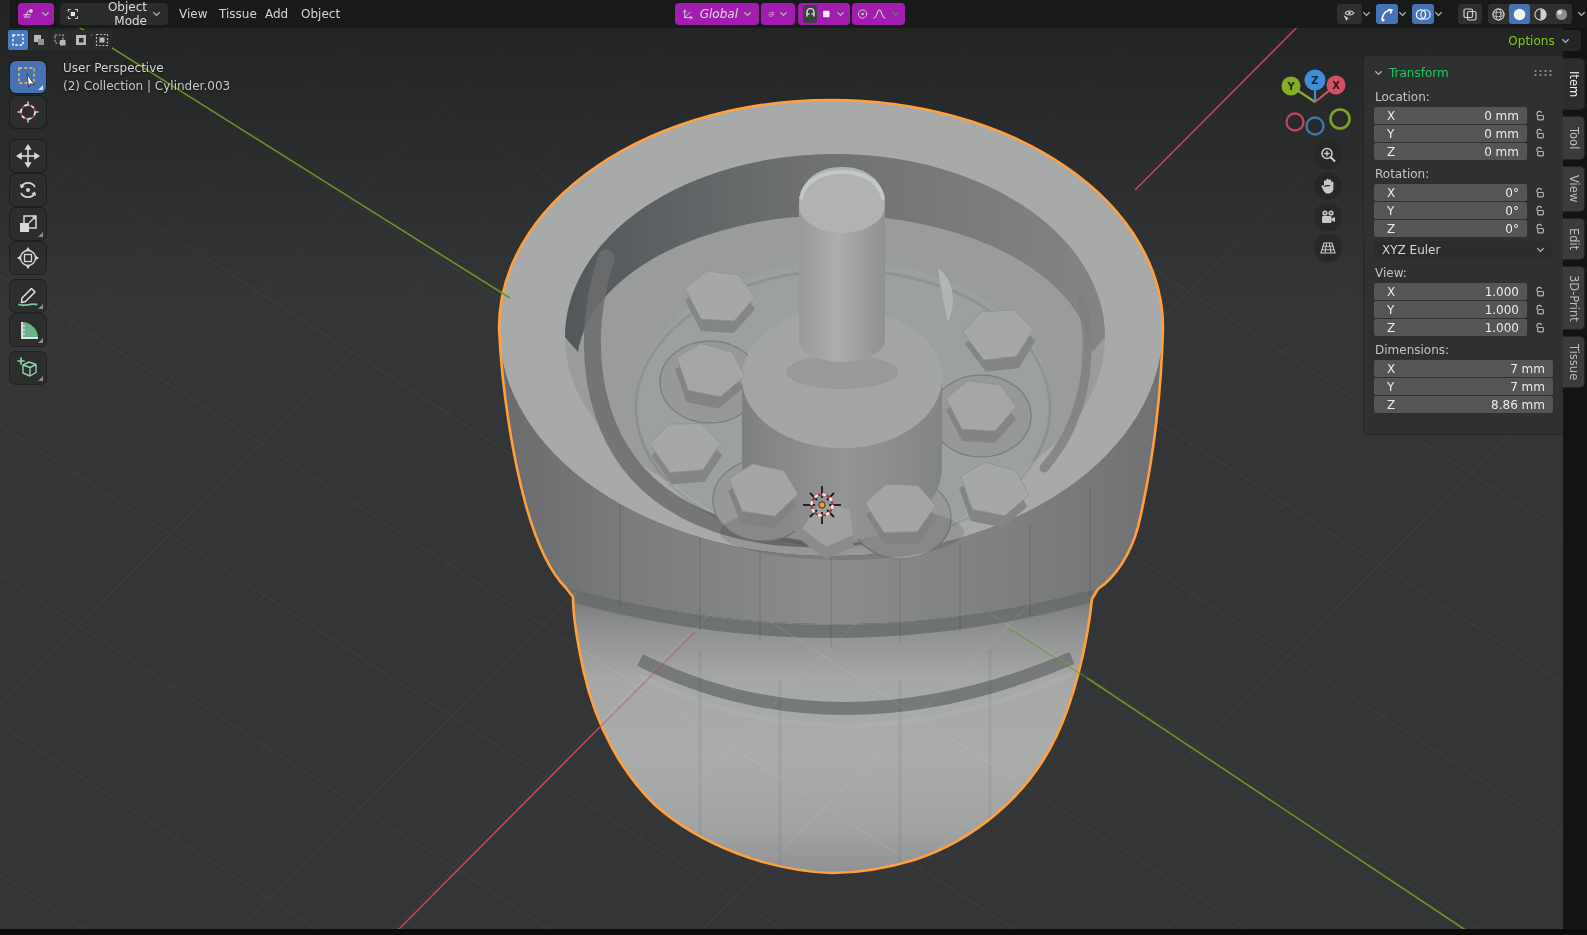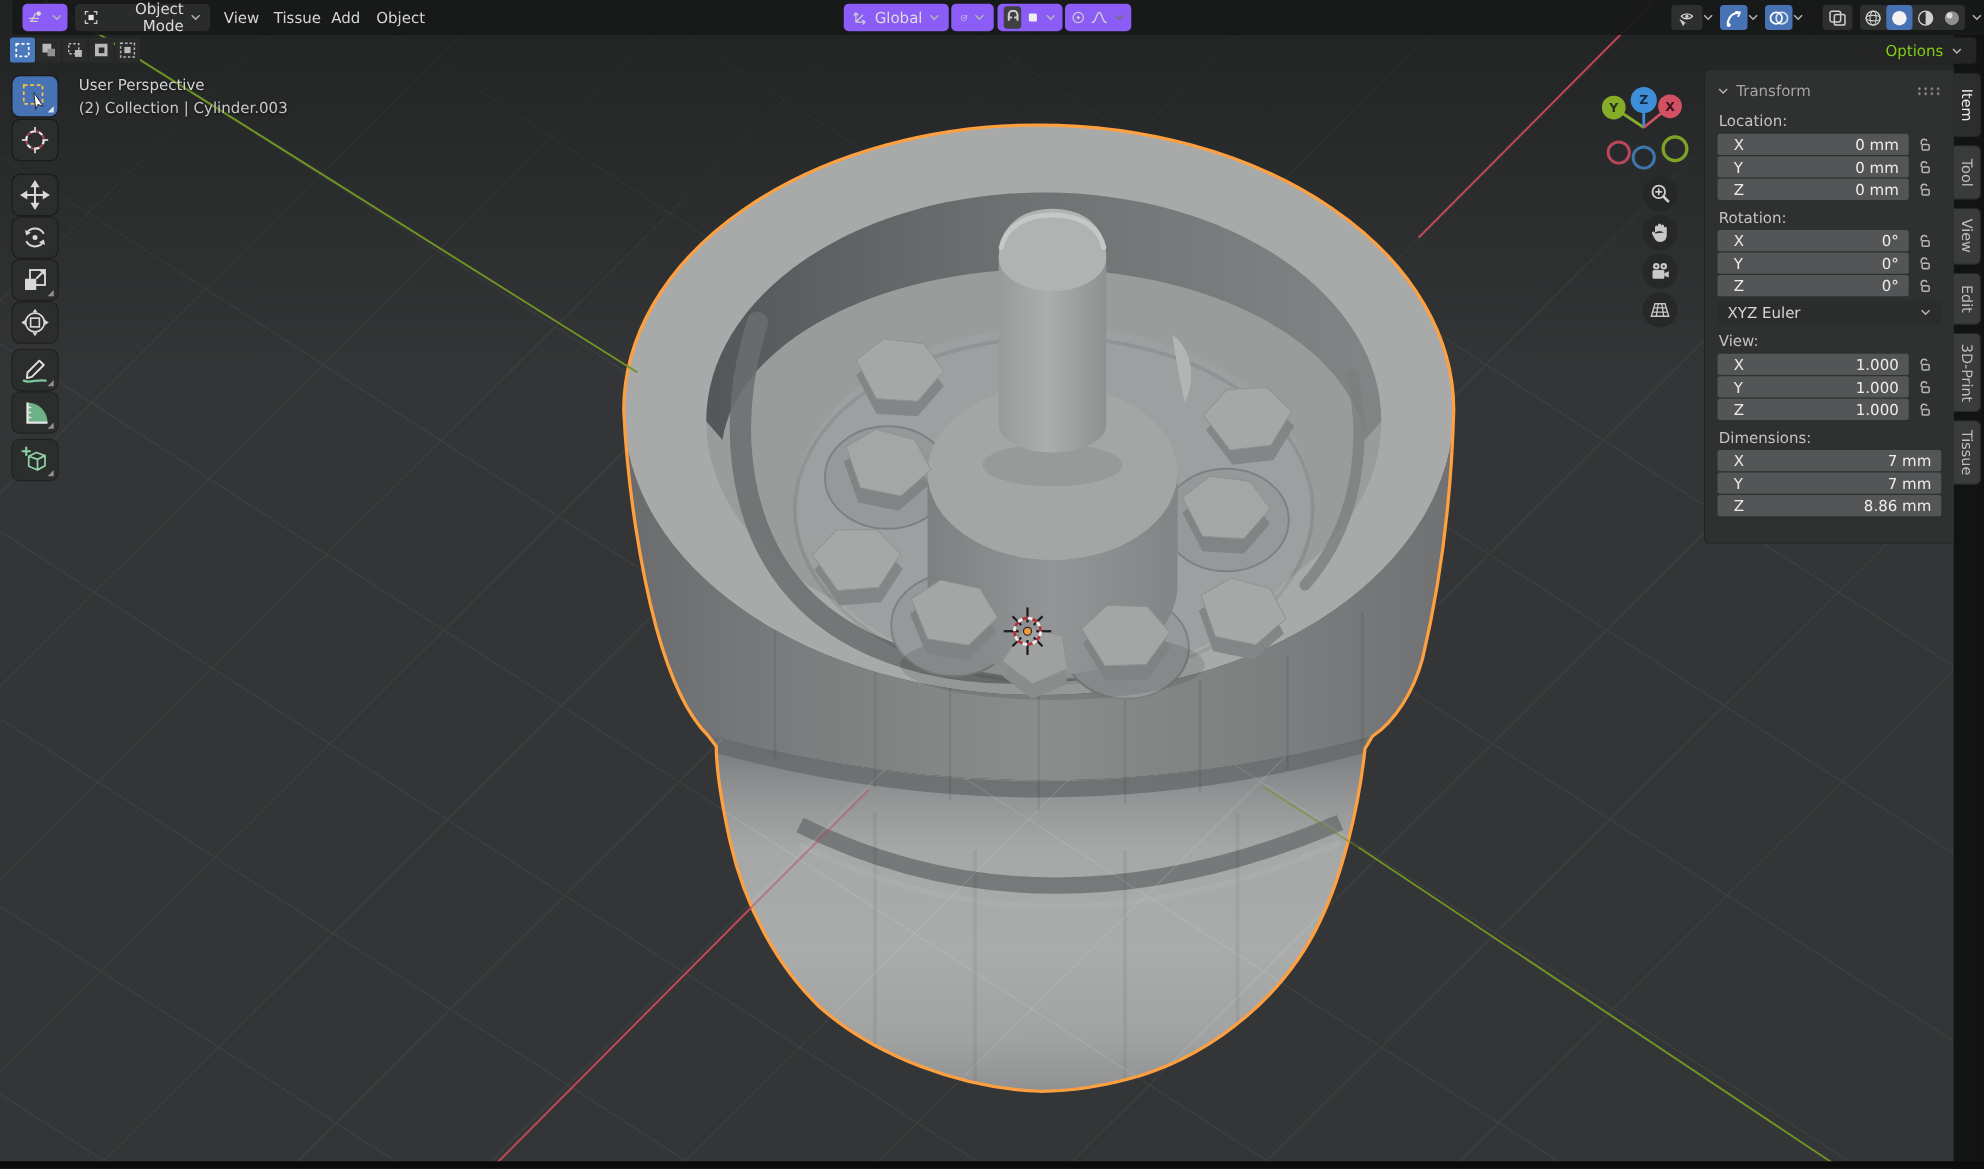--- a/index.html
+++ b/index.html
@@ -10,21 +10,21 @@
 
   
   #vp-wrap{left:0;top:0;width:1563px;height:935px;background:#343536;}
   #black-strip{left:1563px;top:0;width:24px;height:935px;background:#121313;z-index:2;}
   #bottom-edge{left:0;top:929px;width:1587px;height:6px;background:#0c0c0c;z-index:30;}
 
   
   #topbar{left:10px;top:0;width:1587px;height:28px;background:rgba(24,25,25,0.93);z-index:20;text-align:right;}
   .pill{position:absolute;top:3px;height:22px;background:#2a2b2b;border-radius:4px;
         display:flex;align-items:center;gap:5px;padding:0 7px;box-sizing:border-box;color:#dcdcdc;}
-  .pill.dark{background:#8b5cf6;}
+  .pill.dark{background:#a21caf;font-style:italic;}
   .menu-item{position:absolute;top:0;height:28px;display:flex;align-items:center;
              padding:0 6px;color:#d6d6d6;cursor:default;}
   .chev{width:9px;height:6px;flex:0 0 auto;}
   .chev path{fill:none;stroke:#b4b4b4;stroke-width:1.4;}
   .chev.dim path{stroke:#6f6f6f;}
   .hbtn{position:absolute;top:4px;height:20px;border-radius:3px;background:#2e2f2f;
         display:flex;align-items:center;justify-content:center;}
   .hbtn.active{background:#4772b3;}
   .hgrp{position:absolute;top:4px;height:20px;display:flex;background:#2e2f2f;border-radius:3px;}
   .hgrp .seg{width:21px;height:20px;display:flex;align-items:center;justify-content:center;border-radius:3px;}
@@ -53,21 +53,21 @@
 
   
   #gizmo{left:1255px;top:58px;z-index:10;}
   .navbtn{position:absolute;left:1314px;width:28px;height:28px;border-radius:50%;
           background:rgba(38,39,39,0.85);display:flex;align-items:center;justify-content:center;z-index:10;}
 
   
   #npanel{left:1363px;top:55px;width:200px;height:380px;background:#2f3030;
           border:1px solid #242525;border-right:none;border-radius:5px 0 0 5px;
           box-sizing:border-box;padding:7px 10px 10px 10px;z-index:8;}
-  .phead{display:flex;align-items:center;gap:6px;height:20px;color:#a3a3a3;}
+  .phead{display:flex;align-items:center;gap:6px;height:20px;color:#22c55e;}
   .dots{width:20px;height:8px;margin-left:auto;background-image:radial-gradient(#8f8f8f 1px,transparent 1.3px);
         background-size:5px 4px;background-position:0 0;}
   .plabel{color:#c3c3c3;margin:7px 0 3px 1px;}
   .prow{display:flex;align-items:center;margin-bottom:1px;}
   .pfield{flex:1;height:17px;background:#545556;border-radius:2px;display:flex;align-items:center;
           padding:0 8px 0 13px;color:#ececec;}
   .pfield .val{margin-left:auto;}
   .lockcol{width:26px;display:flex;justify-content:center;flex:0 0 auto;}
   .lock{width:14px;height:14px;}
   .lock *{stroke:#b5b5b5;stroke-width:1.2;fill:none;}

